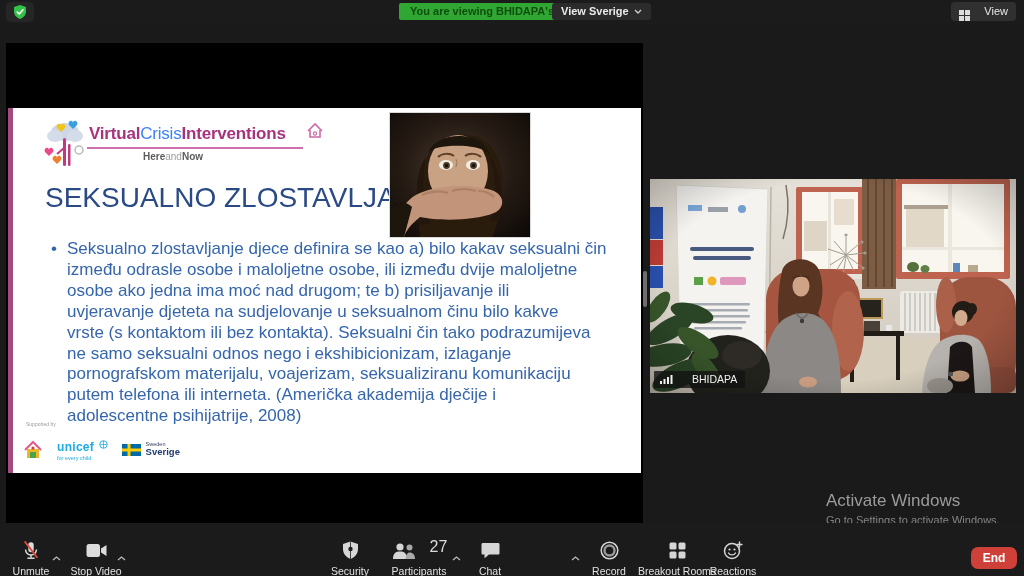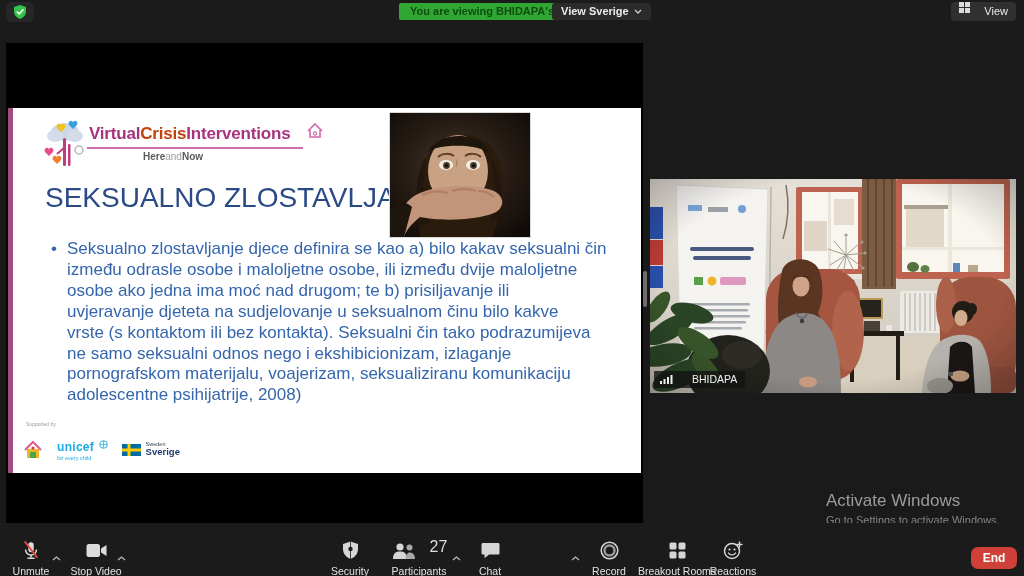--- a/index.html
+++ b/index.html
@@ -10,30 +10,30 @@
   .topbar{position:absolute;left:0;top:0;width:1024px;height:24px;background:#1b1b1b;}
   .shield-badge{position:absolute;left:6px;top:2px;width:28px;height:20px;background:#262626;
                 border-radius:5px;display:flex;align-items:center;justify-content:center;cursor:pointer;}
   .viewing-pill{position:absolute;left:399px;top:3px;height:17px;background:#31a733;border-radius:2px;
                 color:#0c4d0c;font-size:11px;font-weight:bold;line-height:17px;padding:0 11px;}
   .view-options{position:absolute;left:552px;top:3px;height:17px;background:#2b2b2b;border:none;border-radius:3px;
                 color:#ececec;font-size:11px;font-weight:bold;line-height:17px;padding:0 9px;cursor:pointer;
                 display:flex;align-items:center;gap:5px;font-family:inherit;}
   .view-btn{position:absolute;right:8px;top:2px;height:19px;background:#303030;border:none;border-radius:4px;
             color:#e8e8e8;font-size:11px;line-height:19px;padding:0 8px;cursor:pointer;
-            display:flex;align-items:flex-start;gap:14px;font-family:inherit;}
+            display:flex;align-items:flex-end;gap:14px;font-family:inherit;}
 
   
   .share-region{position:absolute;left:6px;top:43px;width:637px;height:480px;background:#000;}
   .slide{position:absolute;left:2px;top:65px;width:628px;height:365px;background:#ffffff;
          border-left:5px solid #a24b7e;}
   .logo-tree{position:absolute;left:30px;top:10px;}
   .brand{position:absolute;left:76px;top:16px;font-size:17px;letter-spacing:-0.2px;white-space:nowrap;}
   .brand .b1,.brand .b3{color:#a8327e;font-weight:bold;}
-  .brand .b2{color:#c2410c;font-weight:bold;}
+  .brand .b2{color:#3b82f6;font-weight:normal;}
   .brand-underline{position:absolute;left:74px;top:39px;width:216px;height:0;border-top:2px solid #cf6fae;}
   .house-icon-top{position:absolute;left:292px;top:13px;}
   .tagline{position:absolute;left:82px;top:43px;font-size:10px;white-space:nowrap;padding-left:48px;}
   .tagline .t1,.tagline .t3{color:#5c5c5c;font-weight:bold;}
   .tagline .t2{color:#9d9d9d;}
   .slide-title{position:absolute;left:32px;top:74px;margin:0;font-size:28px;font-weight:500;
                color:#2a4a86;letter-spacing:0px;white-space:nowrap;}
   .girl-image{position:absolute;left:376px;top:4px;width:140px;height:124px;border:1px solid #d9d9d9;}
   .bullet-block{position:absolute;left:38px;top:131px;width:575px;color:#3566ad;
                 font-size:17px;line-height:20.9px;}
@@ -173,20 +173,21 @@
       <div class="bullet-block">
         <div class="bl bl0" style="position:relative;padding-left:16px;">
           <span class="bullet-marker">•</span><span>Seksualno zlostavljanje djece definira se kao a) bilo kakav seksualni čin</span>
         </div>
         <div class="bl">između odrasle osobe i maloljetne osobe, ili između dvije maloljetne</div>
         <div class="bl">osobe ako jedna ima moć nad drugom; te b) prisiljavanje ili</div>
         <div class="bl">uvjeravanje djeteta na sudjelovanje u seksualnom činu bilo kakve</div>
         <div class="bl">vrste (s kontaktom ili bez kontakta). Seksualni čin tako podrazumijeva</div>
         <div class="bl">ne samo seksualni odnos nego i ekshibicionizam, izlaganje</div>
         <div class="bl">pornografskom materijalu, voajerizam, seksualiziranu komunikaciju</div>
+        <div class="bl">putem telefona ili interneta. (Američka akademija dječije i</div>
         <div class="bl">adolescentne psihijatrije, 2008)</div>
       </div>
 
       <div class="slide-footer">
         <div class="supported-by">Supported by</div>
         <div class="footer-logos">
           <svg width="20" height="20" viewBox="0 0 20 20">
             <path d="M2 10 L10 2 L18 10" fill="none" stroke="#e05a8a" stroke-width="2"></path>
             <rect x="4" y="9" width="12" height="9" fill="#f0b429"></rect>
             <rect x="7" y="12" width="6" height="6" fill="#4aa54a"></rect>

